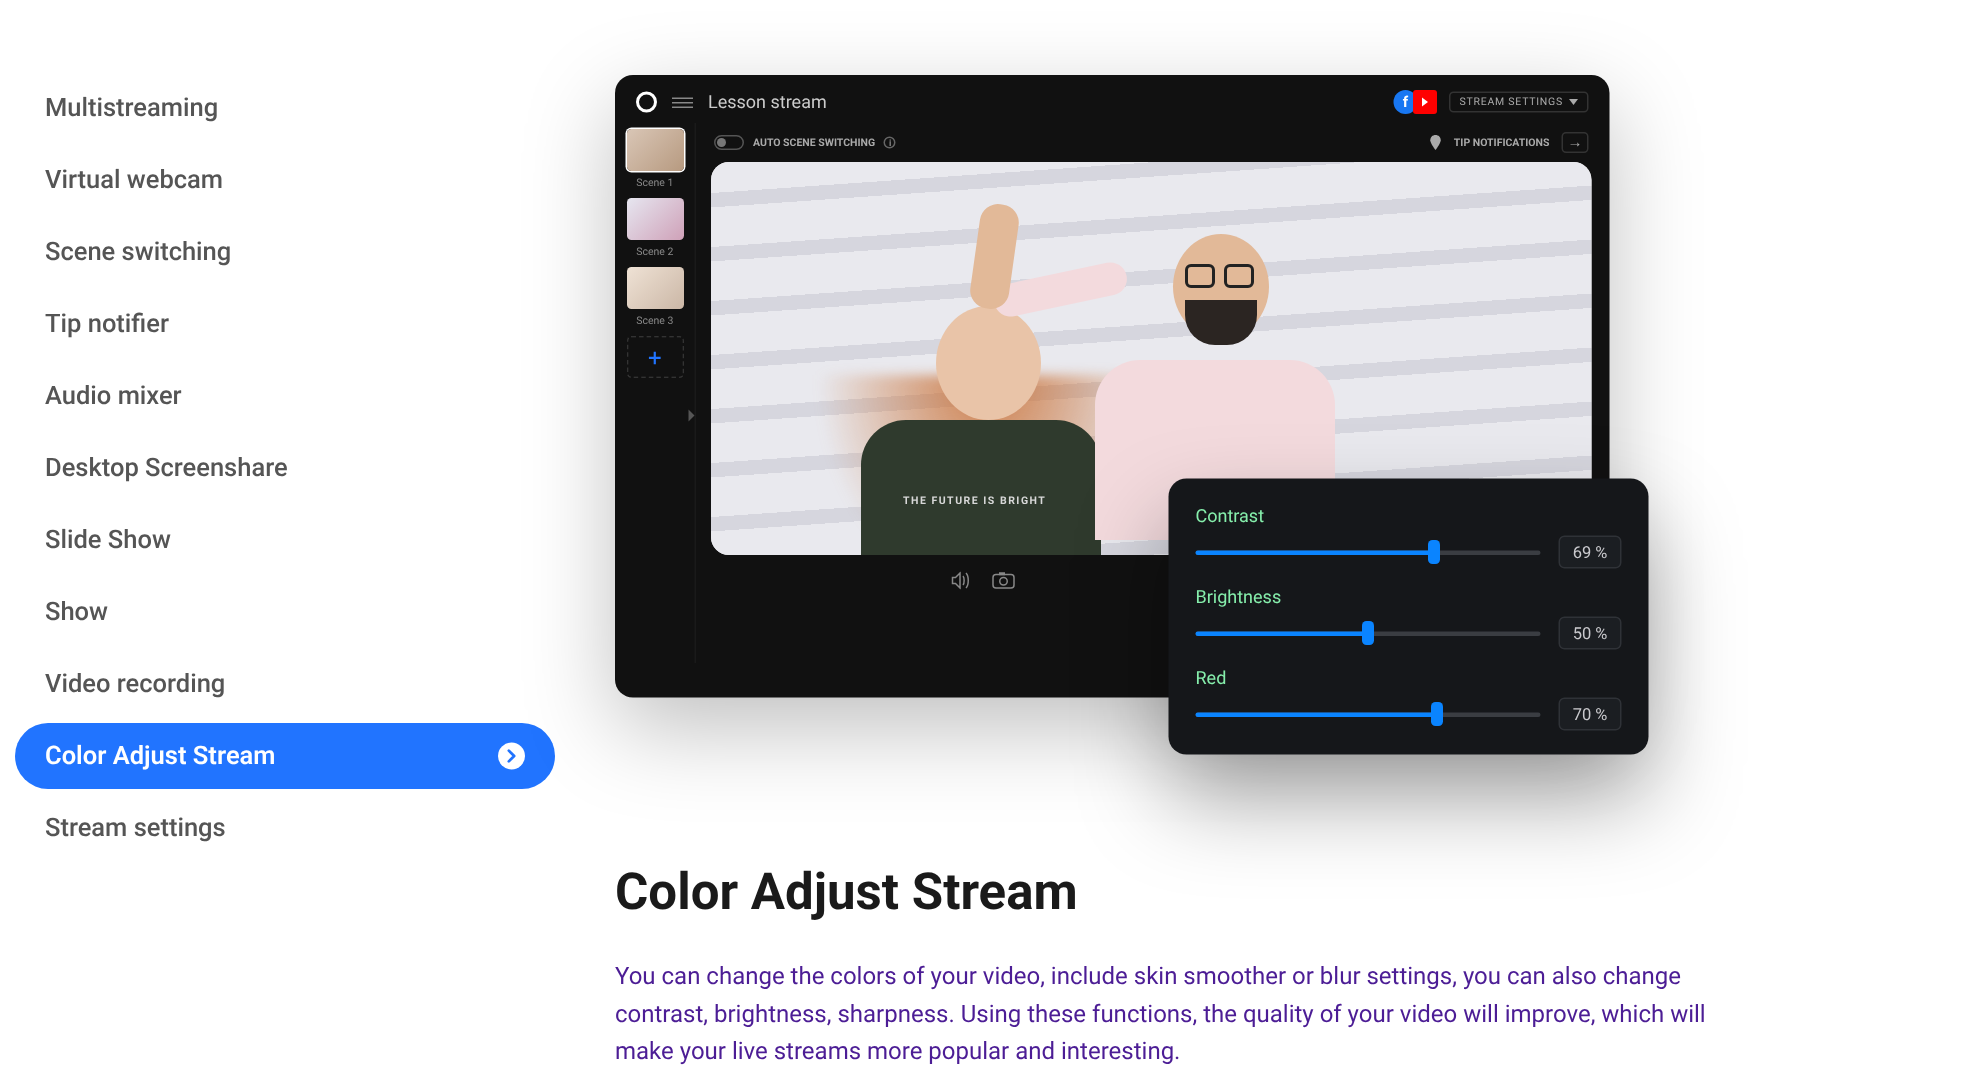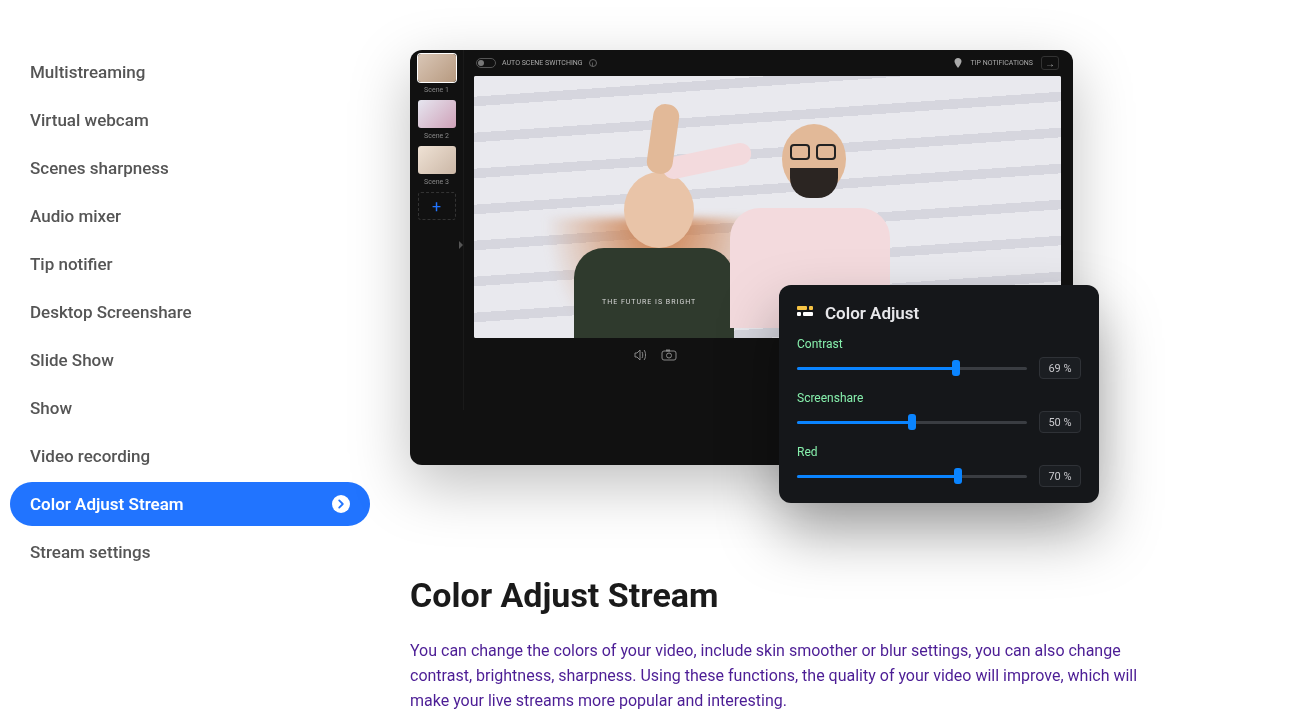--- a/index.html
+++ b/index.html
@@ -29,30 +29,30 @@
 .app-body { display: flex; height: 360px; }
 .scenes-col { width: 54px; padding: 4px 8px 0 8px; display: flex; flex-direction: column; align-items: center; gap: 6px; border-right: 1px solid #1a1a1a; }
 .scene-thumb { width: 38px; height: 28px; border-radius: 3px; background: linear-gradient(135deg,#d9c6b6,#b79a80); position: relative; }
 .scene-thumb.sel { box-shadow: 0 0 0 1px #fff; }
 .scene-thumb.g2 { background: linear-gradient(135deg,#e6e6f0,#cfa1b8); }
 .scene-thumb.g3 { background: linear-gradient(135deg,#efe2d5,#cbb7a6); }
 .scene-label { font-size: 7px; color: #888; text-align: center; margin-top: -2px; }
 .scene-collapse { position: absolute; right: -1px; top: 50%; width: 6px; height: 30px; display: flex; align-items: center; justify-content: center; }
 .scene-collapse::after { content: ""; width: 0; height: 0; border-top: 4px solid transparent; border-bottom: 4px solid transparent; border-left: 4px solid #555; }
 .add-scene { width: 38px; height: 28px; border: 1px dashed #333; border-radius: 3px; display: flex; align-items: center; justify-content: center; color: #2174ff; font-size: 16px; }
-.preview-col { flex: 1; padding: 6px 12px 10px 10px; position: relative; }
+.preview-col { flex: 1; padding: 6px 12px 10px 10px; position: relative; font-weight: bold; }
 .preview-topbar { display: flex; align-items: center; justify-content: space-between; font-size: 7px; color: #aaa; padding: 0 2px 6px 2px; }
 .pt-left { display: flex; align-items: center; gap: 6px; }
 .toggle { width: 20px; height: 10px; border: 1px solid #555; border-radius: 10px; position: relative; }
 .toggle::after { content: ""; position: absolute; width: 6px; height: 6px; background: #777; border-radius: 50%; top: 1px; left: 1px; }
 .info-icon { width: 8px; height: 8px; border: 1px solid #666; border-radius: 50%; display: inline-flex; align-items: center; justify-content: center; font-size: 6px; color: #888; }
 .pt-right { display: flex; align-items: center; gap: 8px; }
 .marker-icon { display: inline-flex; }
 .ext-btn { width: 18px; height: 14px; border: 1px solid #333; border-radius: 3px; display: flex; align-items: center; justify-content: center; color: #aaa; font-size: 10px; }
-.video-area { width: 100%; height: 262px; border-radius: 2px; overflow: hidden; position: relative; background: #ddd; }
+.video-area { width: 100%; height: 262px; border-radius: 12px; overflow: hidden; position: relative; background: #ddd; }
 .siding { position: absolute; inset: 0; background: repeating-linear-gradient(180deg,#e9e9ee 0 22px,#d6d6de 22px 30px); transform: skewY(-4deg) scale(1.2); }
 .person { position: absolute; bottom: -10px; }
 .p1 { left: 100px; width: 170px; height: 200px; }
 .p2 { left: 248px; width: 170px; height: 230px; }
 .hair { position: absolute; left: -30px; top: 70px; width: 230px; height: 150px; background: radial-gradient(ellipse at 50% 0%, rgba(201,112,53,0.9), rgba(201,112,53,0) 70%); filter: blur(4px); }
 .head { border-radius: 50%; background: #e9c4a8; position: absolute; }
 .p1 .head { width: 70px; height: 76px; left: 50px; top: 24px; }
 .p2 .head { width: 64px; height: 70px; left: 60px; top: 6px; background: #e2b998; }
 .p2 .beard { position: absolute; width: 48px; height: 30px; background: #2b2522; border-radius: 0 0 20px 20px; left: 68px; top: 50px; }
 .p2 .glasses { position: absolute; width: 46px; height: 12px; left: 68px; top: 26px; }
@@ -91,27 +91,27 @@
 
 <div class="page">
   <nav class="sidebar">
     <div class="sidebar-item">
         <span>Multistreaming</span>
       </div>
     <div class="sidebar-item">
         <span>Virtual webcam</span>
       </div>
     <div class="sidebar-item">
-        <span>Scenes sharpness</span>
+        <span>Scene switching</span>
+      </div>
+    <div class="sidebar-item">
+        <span>Tip notifier</span>
       </div>
     <div class="sidebar-item">
         <span>Audio mixer</span>
-      </div>
-    <div class="sidebar-item">
-        <span>Tip notifier</span>
       </div>
     <div class="sidebar-item">
         <span>Desktop Screenshare</span>
       </div>
     <div class="sidebar-item">
         <span>Slide Show</span>
       </div>
     <div class="sidebar-item">
         <span>Show</span>
       </div>
@@ -127,20 +127,41 @@
           </svg>
         </span>
       </div>
     <div class="sidebar-item">
         <span>Stream settings</span>
       </div>
   </nav>
 
   <main class="content">
     <div class="app-window">
+      <div class="app-top">
+        <div class="app-top-left">
+          <span class="app-logo"></span>
+          <span class="hamburger">
+              <span></span>
+              <span></span>
+              <span></span>
+            </span>
+          <span class="stream-title">Lesson stream</span>
+        </div>
+        <div class="app-top-right">
+          <span class="social-badge">
+              <span class="fb">f</span>
+              <span class="yt"></span>
+            </span>
+          <span class="stream-settings">
+              <span>STREAM SETTINGS</span>
+              <span class="caret"></span>
+            </span>
+        </div>
+      </div>
 
       <div class="app-body">
         <div class="scenes-col" style="position:relative">
           <div class="scene-thumb sel"></div>
           <div class="scene-label">Scene 1</div>
           <div class="scene-thumb g2"></div>
           <div class="scene-label">Scene 2</div>
           <div class="scene-thumb g3"></div>
           <div class="scene-label">Scene 3</div>
           <div class="add-scene">+</div>
@@ -195,43 +216,34 @@
                   <rect x="1" y="2" width="14" height="9" rx="2" fill="none" stroke="#888"></rect>
                   <circle cx="8" cy="6.5" r="2.5" fill="none" stroke="#888"></circle>
                   <rect x="5" y="0.5" width="4" height="2" fill="#888"></rect>
                 </svg>
               </span>
           </div>
         </div>
       </div>
 
       <div class="color-panel">
-        <div class="cp-title">
-          <span class="cp-icon">
-              <span class="bar b1"></span>
-              <span class="bar d1"></span>
-              <span class="bar b2"></span>
-              <span class="bar d2"></span>
-            </span>
-          <span>Color Adjust</span>
-        </div>
 
         <div class="slider-row">
           <div class="slider-label">Contrast</div>
           <div class="slider-line">
             <div class="track">
                 <div class="fill" style="width:69%"></div>
                 <div class="knob" style="left:69%"></div>
               </div>
             <div class="valbox">69 %</div>
           </div>
         </div>
 
         <div class="slider-row">
-          <div class="slider-label">Screenshare</div>
+          <div class="slider-label">Brightness</div>
           <div class="slider-line">
             <div class="track">
                 <div class="fill" style="width:50%"></div>
                 <div class="knob" style="left:50%"></div>
               </div>
             <div class="valbox">50 %</div>
           </div>
         </div>
 
         <div class="slider-row" style="margin-bottom:2px">

